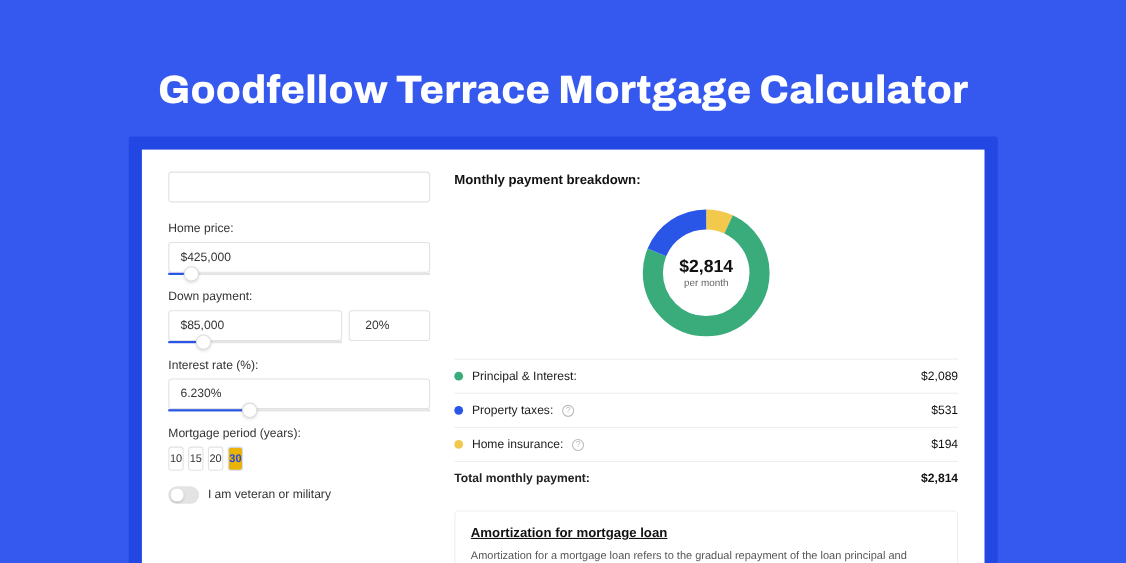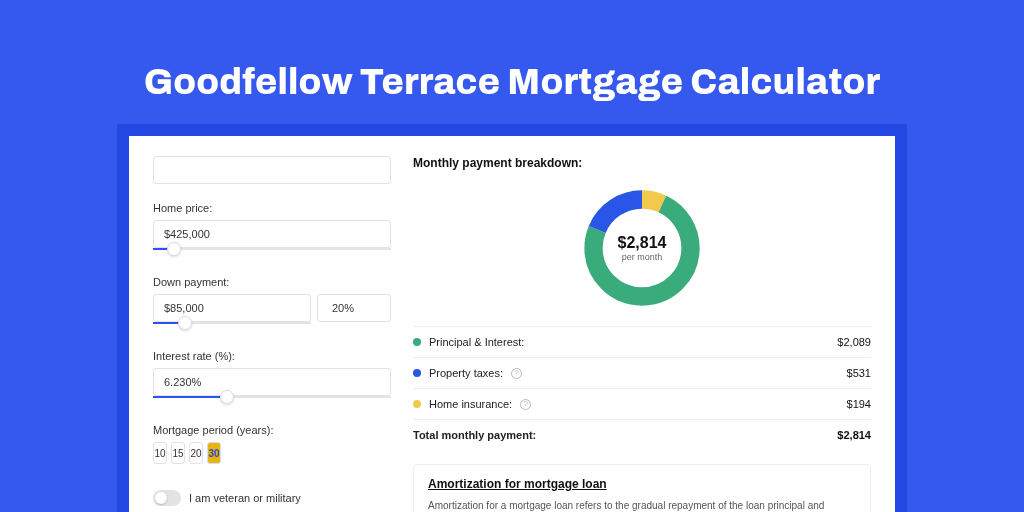--- a/index.html
+++ b/index.html
@@ -43,21 +43,21 @@
     width: 100%;
     height: 28px;
     border: 1px solid #e2e2e2;
     border-radius: 3px;
     padding: 0 10px;
     font-size: 11px;
     color: #333;
     background: #fff;
     outline: none;
   }
-  .group { margin-bottom: 26px; }
+  .group { margin-bottom: 14px; }
   .group-zip { margin-bottom: 18px; }
   .slider-track {
     position: relative;
     height: 2px;
     background: #e4e4e4;
     margin-top: 0px;
   }
   .slider-fill {
     position: absolute; left: 0; top: 0; height: 2px; background: #2a56e8;
   }

